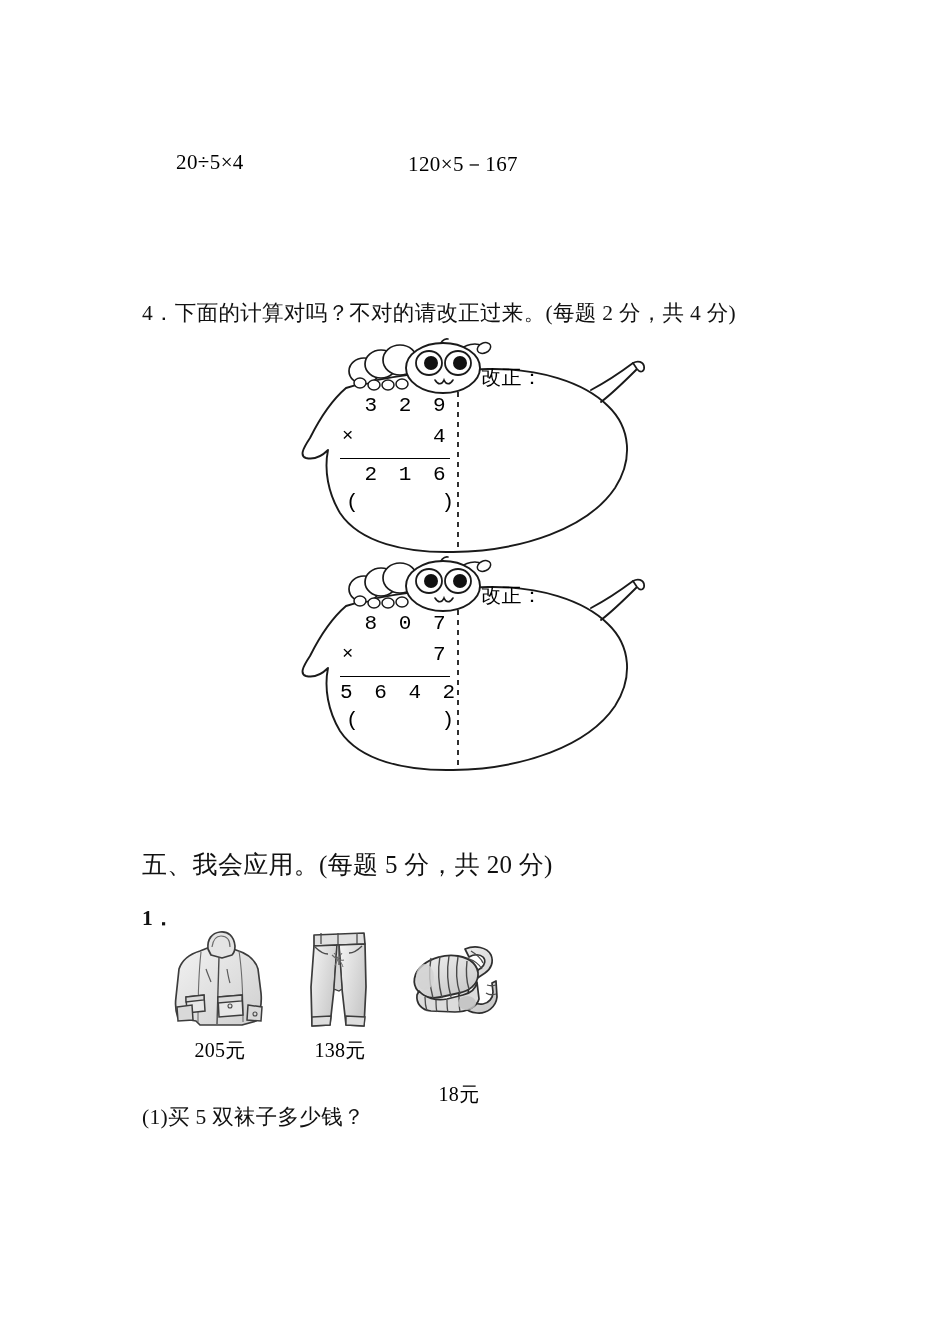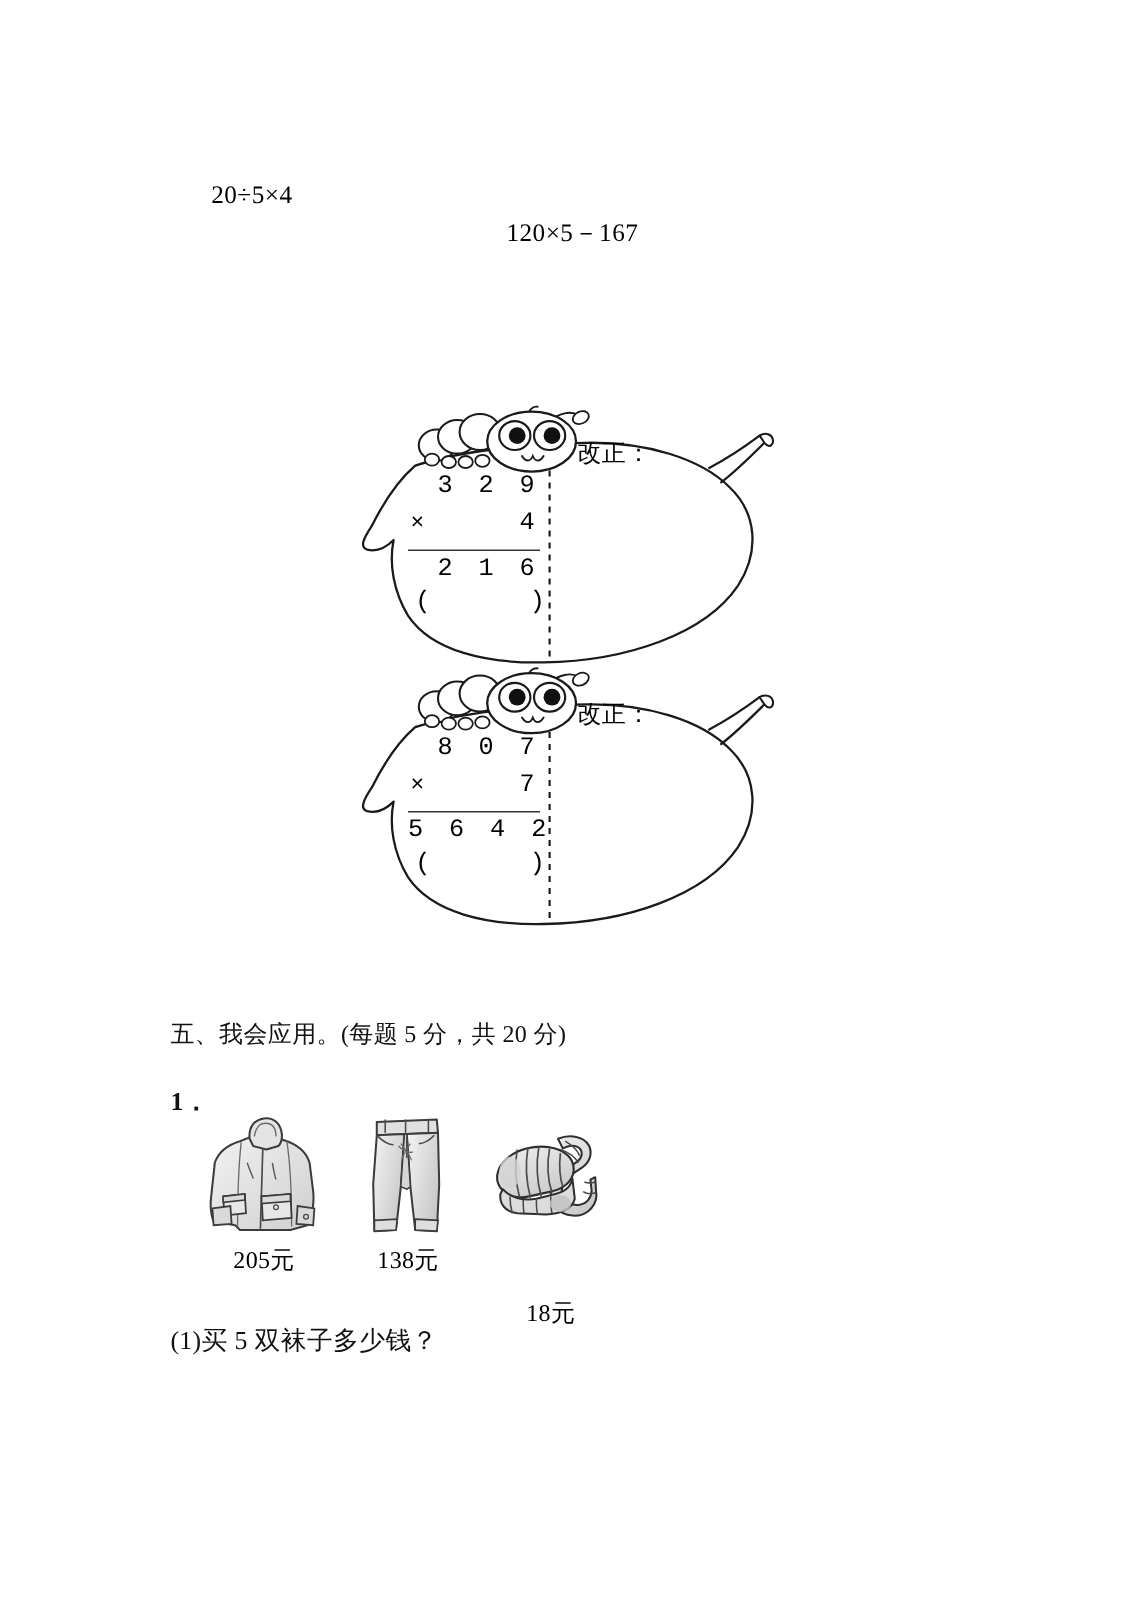--- a/index.html
+++ b/index.html
@@ -39,35 +39,35 @@
     height: 36px;
   }
   .expr {
     position: absolute;
     top: 0;
     font-size: 21px;
     letter-spacing: 0.4px;
     white-space: nowrap;
   }
   .expr.e0 { left: 34px; }
-  .expr.e1 { left: 280px; margin-top: 30px; }
+  .expr.e1 { left: 266px; }
 
   
   .q4-prompt {
     left: 142px;
     top: 298px;
     font-size: 21.5px;
     letter-spacing: 0.3px;
   }
 
   
   .sec5-heading {
     left: 142px;
     top: 848px;
-    font-size: 20px;
+    font-size: 25px;
     letter-spacing: 0.3px;
   }
 
   
   .item1-num {
     left: 142px;
     top: 903px;
     font-size: 21.5px;
     font-weight: bold;
   }
@@ -192,20 +192,21 @@
 </head>
 <body>
 
 <div class="page">
 
   <div class="expr-row">
     <div class="expr e0">20÷5×4</div>
     <div class="expr e1">120×5－167</div>
   </div>
 
+  <div class="txt q4-prompt">4．下面的计算对吗？不对的请改正过来。(每题 2 分，共 4 分)</div>
 
   <div class="leaf-block leaf-a">
     <svg class="leaf-svg" viewBox="0 0 370 215">
 
       <path d="M 58 50 C 44 62 32 80 22 100 C 14 112 12 118 18 120
                C 26 122 34 118 40 112
                C 36 132 40 155 52 175
                C 72 205 118 215 165 214
                C 235 213 300 190 327 150
                C 345 122 343 90 320 68

